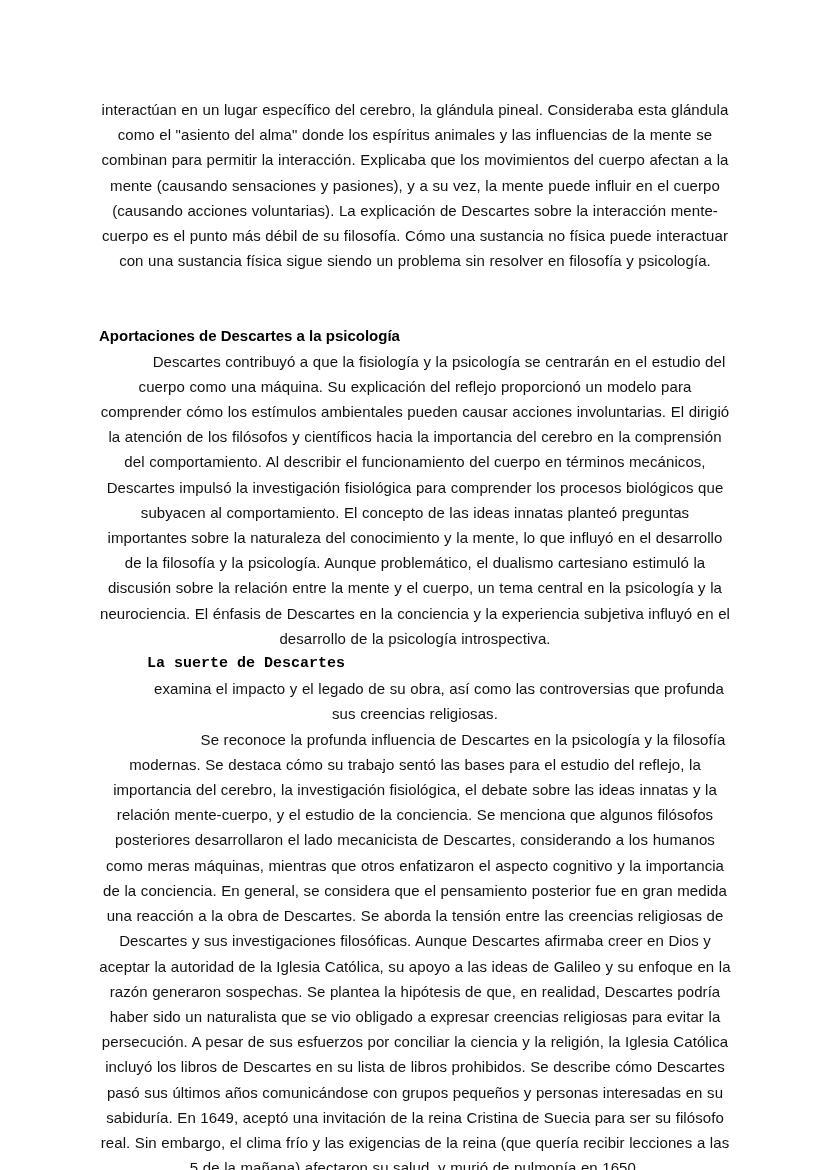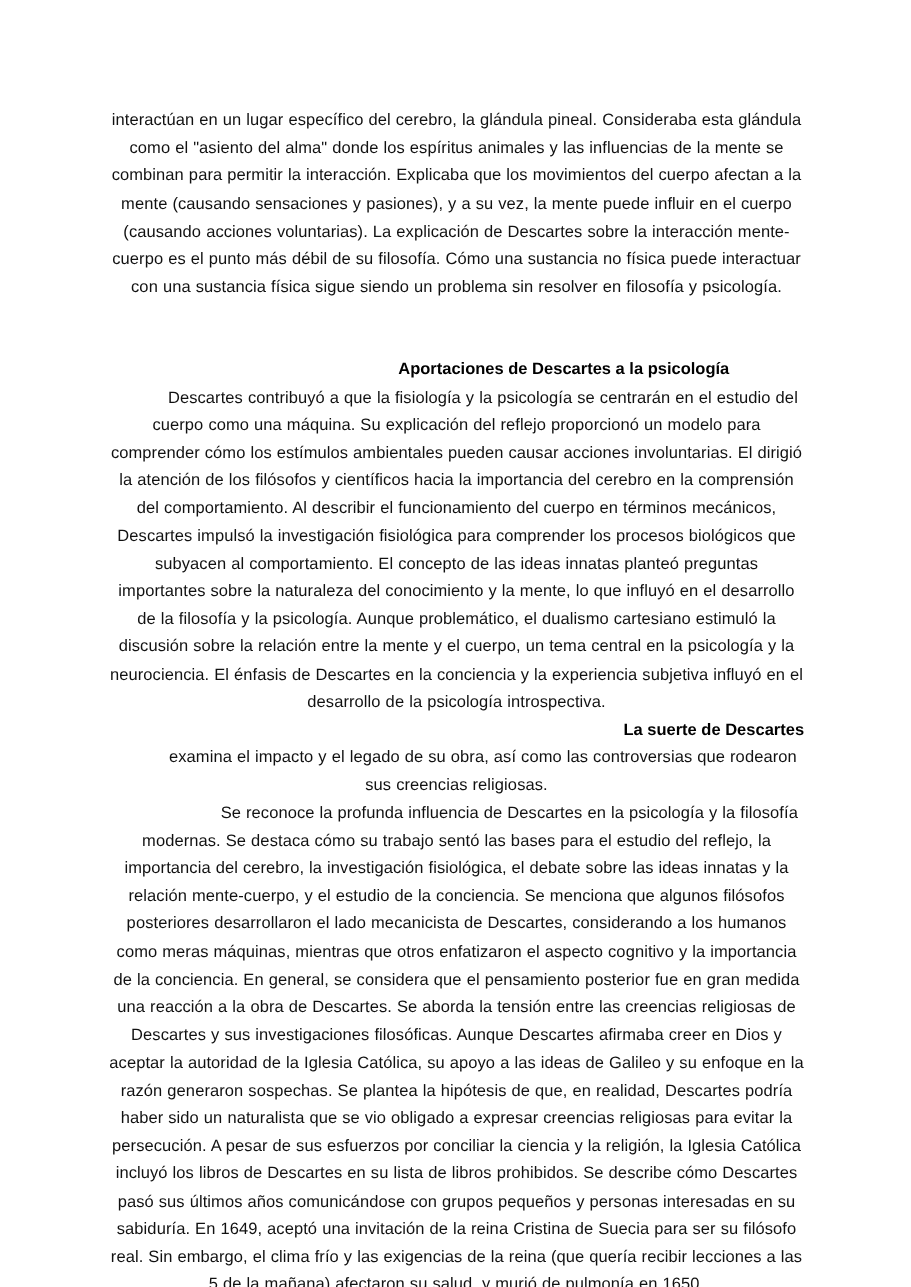--- a/index.html
+++ b/index.html
@@ -50,44 +50,45 @@
 
   .heading {
     font-size: 15px;
     line-height: 25.2px;
     font-weight: bold;
     margin: 0;
     color: #000000;
   }
 
   .heading-centered {
-    text-align: right;
+    text-align: left;
     padding-right: 68px;
   }
 
   .heading-indent {
-    text-align: right;
+    text-align: left;
     text-indent: 48px;
+    font-family: Liberation Mono, monospace;
   }
 </style>
 </head>
 <body>
 
 <div class="page">
   <div class="text-column">
 
     <p class="para">interactúan en un lugar específico del cerebro, la glándula pineal. Consideraba esta glándula como el "asiento del alma" donde los espíritus animales y las influencias de la mente se combinan para permitir la interacción. Explicaba que los movimientos del cuerpo afectan a la mente (causando sensaciones y pasiones), y a su vez, la mente puede influir en el cuerpo (causando acciones voluntarias). La explicación de Descartes sobre la interacción mente-cuerpo es el punto más débil de su filosofía. Cómo una sustancia no física puede interactuar con una sustancia física sigue siendo un problema sin resolver en filosofía y psicología.</p>
 
     <div class="gap-blank"></div>
 
     <h2 class="heading heading-centered">Aportaciones de Descartes a la psicología</h2>
 
 
     <p class="para indent-1">Descartes contribuyó a que la fisiología y la psicología se centrarán en el estudio del cuerpo como una máquina. Su explicación del reflejo proporcionó un modelo para comprender cómo los estímulos ambientales pueden causar acciones involuntarias. El dirigió la atención de los filósofos y científicos hacia la importancia del cerebro en la comprensión del comportamiento. Al describir el funcionamiento del cuerpo en términos mecánicos, Descartes impulsó la investigación fisiológica para comprender los procesos biológicos que subyacen al comportamiento. El concepto de las ideas innatas planteó preguntas importantes sobre la naturaleza del conocimiento y la mente, lo que influyó en el desarrollo de la filosofía y la psicología. Aunque problemático, el dualismo cartesiano estimuló la discusión sobre la relación entre la mente y el cuerpo, un tema central en la psicología y la neurociencia. El énfasis de Descartes en la conciencia y la experiencia subjetiva influyó en el desarrollo de la psicología introspectiva.</p>
 
     <h3 class="heading heading-indent">La suerte de Descartes</h3>
 
-    <p class="para indent-1">examina el impacto y el legado de su obra, así como las controversias que rodearon sus creencias religiosas.</p>
+    <p class="para indent-1">examina el impacto y el legado de su obra, así como las controversias que profunda sus creencias religiosas.</p>
 
     <p class="para indent-2">Se reconoce la profunda influencia de Descartes en la psicología y la filosofía modernas. Se destaca cómo su trabajo sentó las bases para el estudio del reflejo, la importancia del cerebro, la investigación fisiológica, el debate sobre las ideas innatas y la relación mente-cuerpo, y el estudio de la conciencia. Se menciona que algunos filósofos posteriores desarrollaron el lado mecanicista de Descartes, considerando a los humanos como meras máquinas, mientras que otros enfatizaron el aspecto cognitivo y la importancia de la conciencia. En general, se considera que el pensamiento posterior fue en gran medida una reacción a la obra de Descartes. Se aborda la tensión entre las creencias religiosas de Descartes y sus investigaciones filosóficas. Aunque Descartes afirmaba creer en Dios y aceptar la autoridad de la Iglesia Católica, su apoyo a las ideas de Galileo y su enfoque en la razón generaron sospechas. Se plantea la hipótesis de que, en realidad, Descartes podría haber sido un naturalista que se vio obligado a expresar creencias religiosas para evitar la persecución. A pesar de sus esfuerzos por conciliar la ciencia y la religión, la Iglesia Católica incluyó los libros de Descartes en su lista de libros prohibidos. Se describe cómo Descartes pasó sus últimos años comunicándose con grupos pequeños y personas interesadas en su sabiduría. En 1649, aceptó una invitación de la reina Cristina de Suecia para ser su filósofo real. Sin embargo, el clima frío y las exigencias de la reina (que quería recibir lecciones a las 5 de la mañana) afectaron su salud, y murió de pulmonía en 1650.</p>
 
   </div>
 </div>
 
 </body></html>

